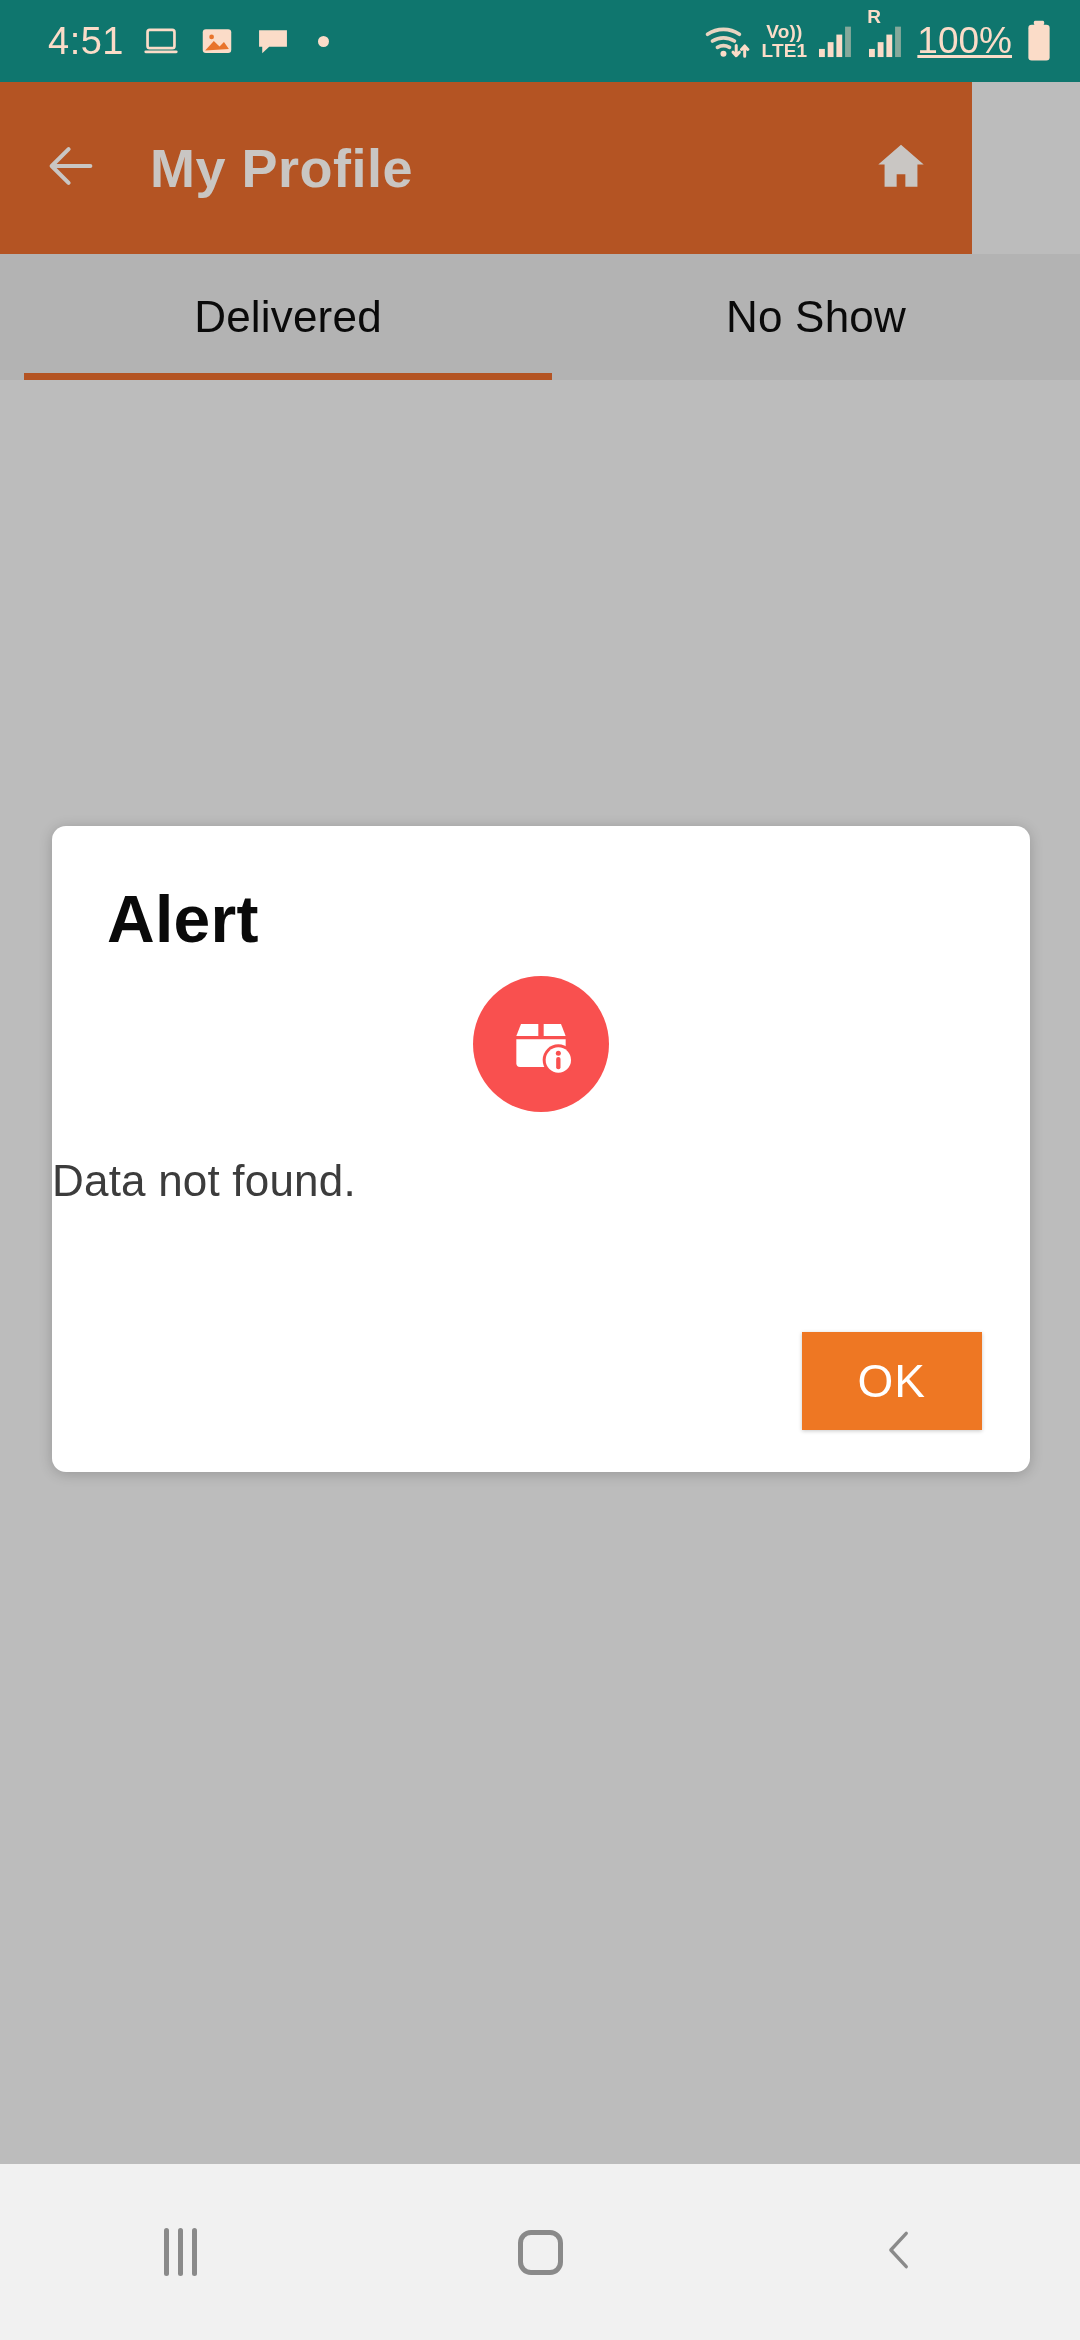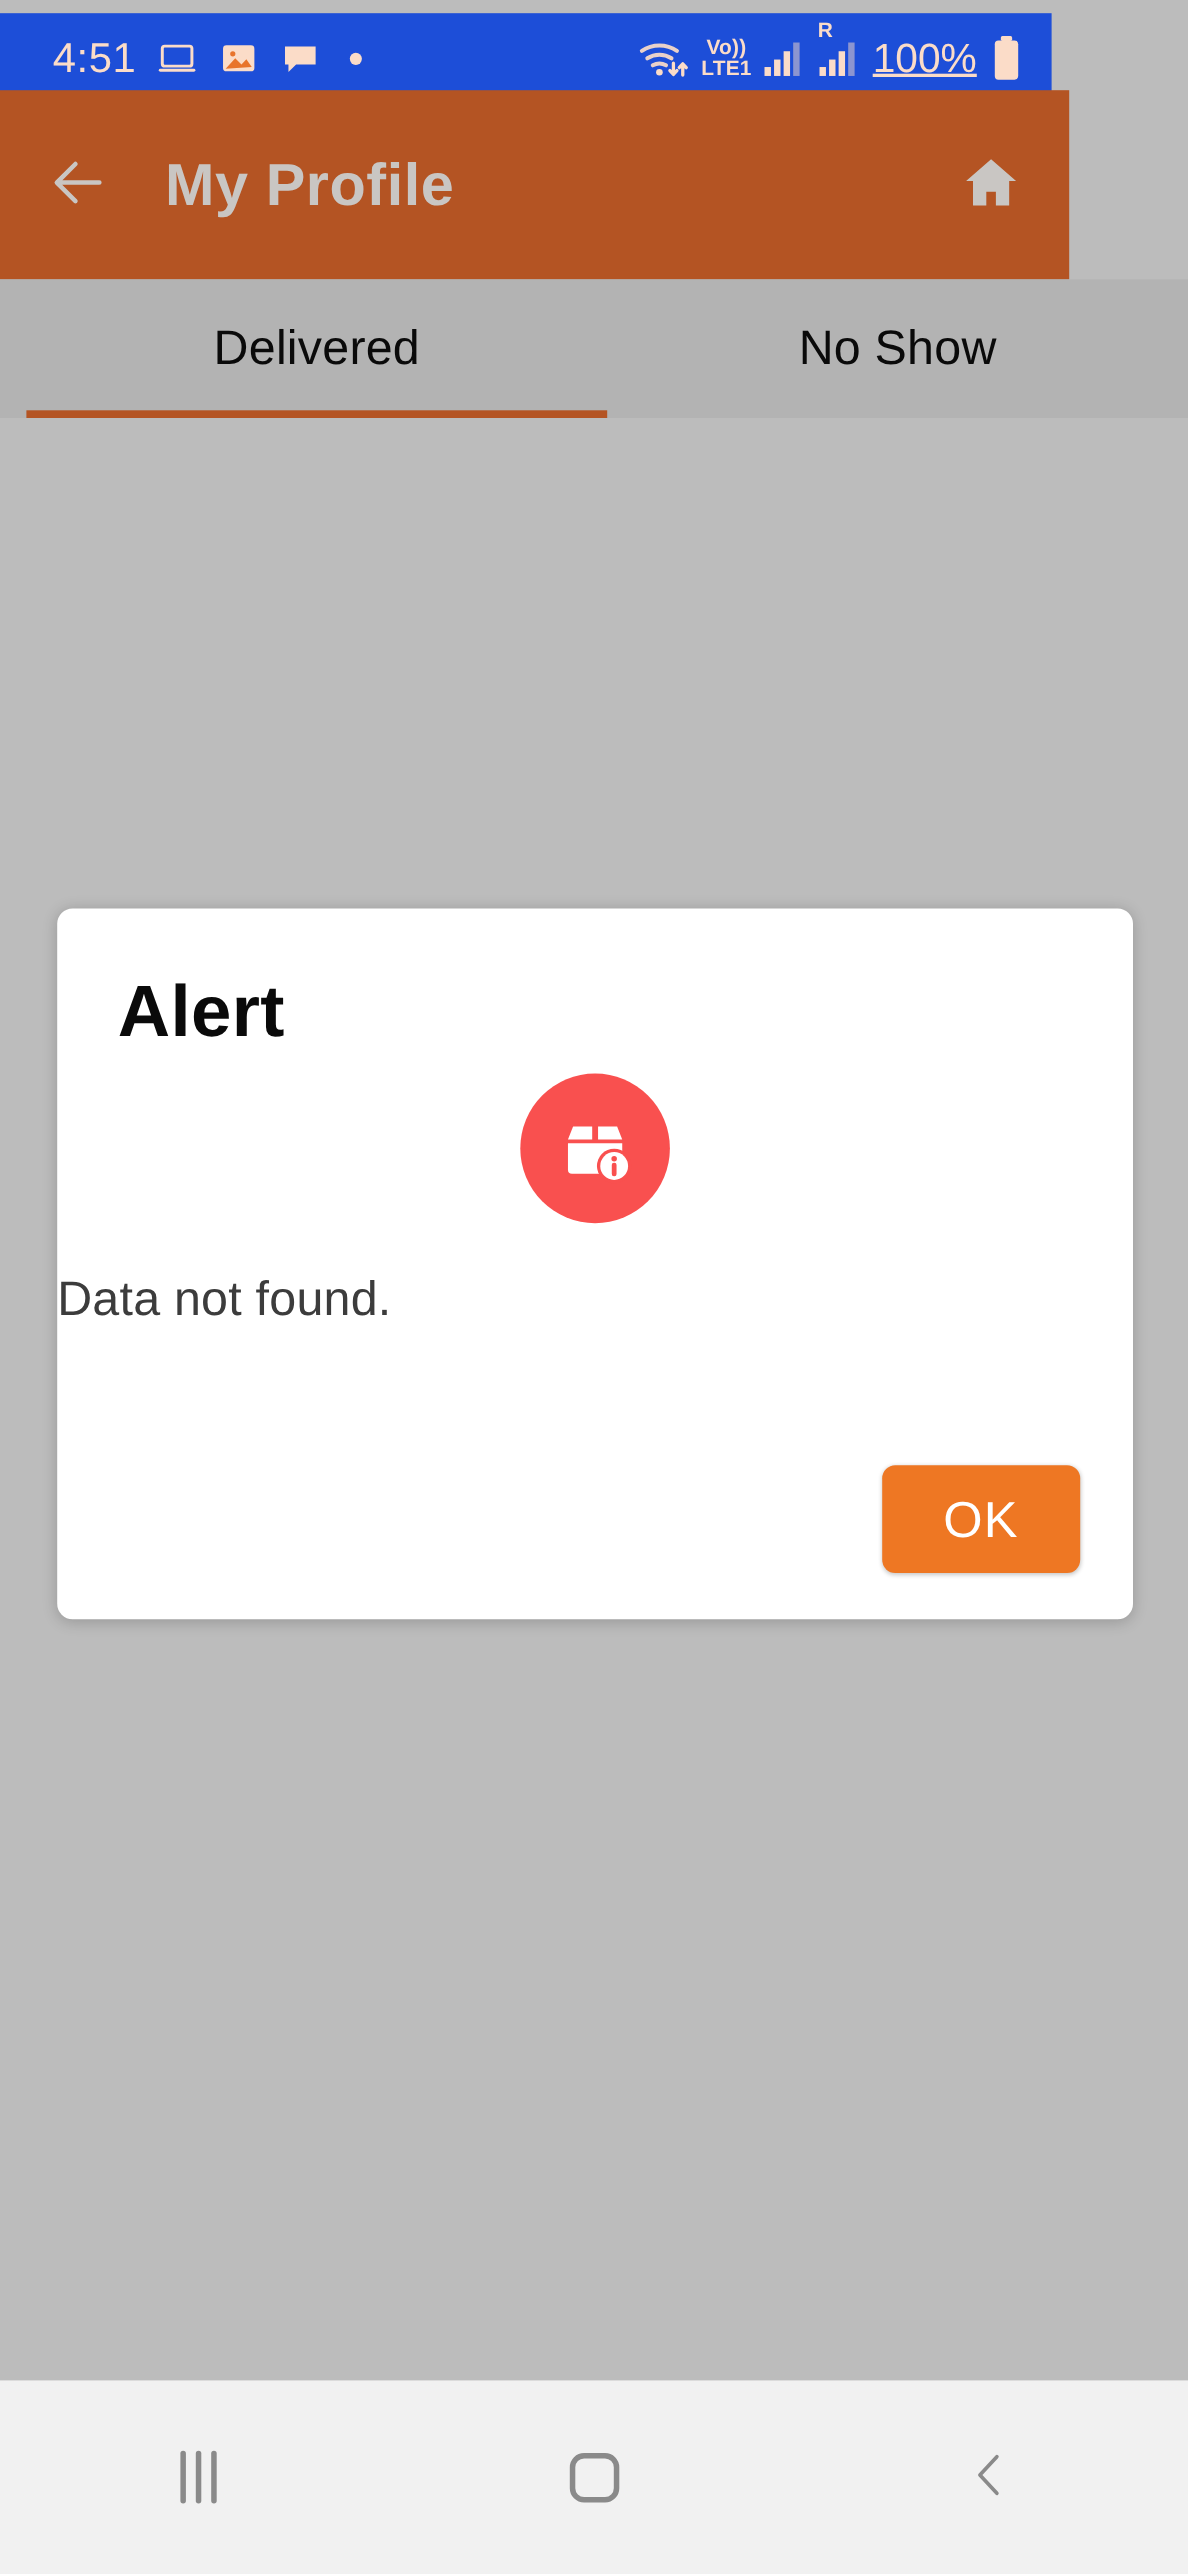--- a/index.html
+++ b/index.html
@@ -7,22 +7,22 @@
     width:1080px; height:2340px;
     background:#BCBCBC;
     font-family:"Liberation Sans", sans-serif;
     overflow:hidden;
   }
 
   .phone { position:relative; width:1080px; height:2340px; }
 
   
   .statusbar{
-    position:absolute; top:12px; left:0; width:956px; height:82px;
-    background:#1d4ed8;
+    position:absolute; top:0; left:0; width:1080px; height:82px;
+    background:#0f766e;
     display:flex; align-items:center; justify-content:space-between;
     padding:0 26px 0 48px;
   }
   .sb-left{ display:flex; align-items:center; gap:18px; }
   .sb-time{ color:#FBDCC8; font-size:38px; letter-spacing:.5px; font-weight:400; }
   .sb-right{ display:flex; align-items:center; gap:12px;text-align:right; }
   .sb-icon{ display:flex; align-items:center; justify-content:center; }
   .sb-dot{ width:11px; height:11px; border-radius:50%; background:#FBDCC8; margin-left:8px; }
   .sb-batt-pct{ color:#FBDCC8; font-size:37px; letter-spacing:0px;text-decoration:underline; }
   .volte-wrap{ display:flex; flex-direction:column; align-items:center; line-height:1;
@@ -77,21 +77,21 @@
     display:flex; align-items:center; justify-content:center;
   }
   .dialog-msg{
     position:absolute; left:0; right:0; top:330px; text-align:left;
     font-size:44px; color:#3C3C3C; letter-spacing:.2px;
   }
   .dialog-actions{
     position:absolute; right:48px; bottom:42px;
   }
   .ok-button{
-    background:#EE7723; color:#FFFFFF; border:none; border-radius:12px;
+    background:#EE7723; color:#FFFFFF; border:none; border-radius:0;
     font-family:"Liberation Sans", sans-serif;
     font-size:46px; letter-spacing:1px;
     padding:22px 56px; cursor:pointer;
     box-shadow:0 1px 4px rgba(0,0,0,.22);
   }
 
   
   .navbar{
     position:absolute; left:0; bottom:0; width:1080px; height:176px;
     background:#F1F1F1; display:flex; align-items:center;

